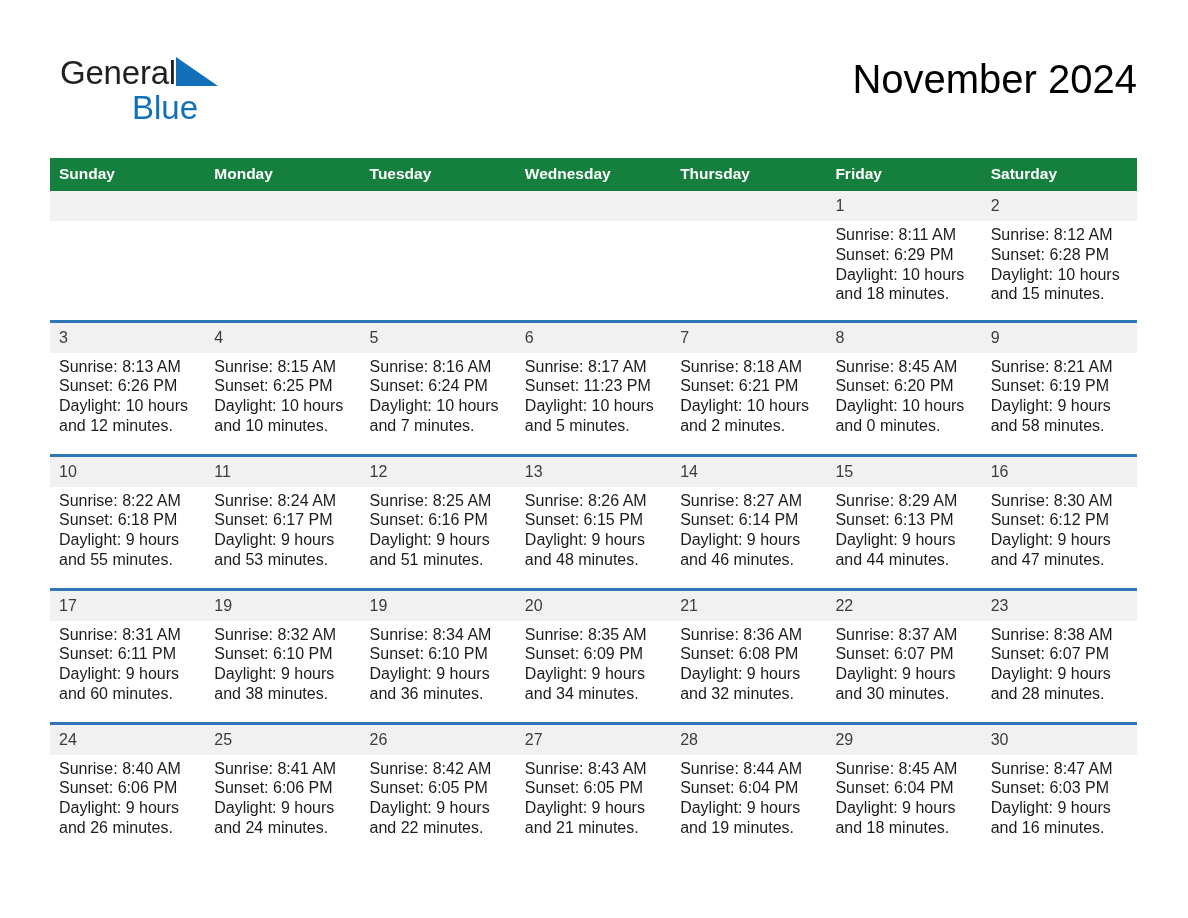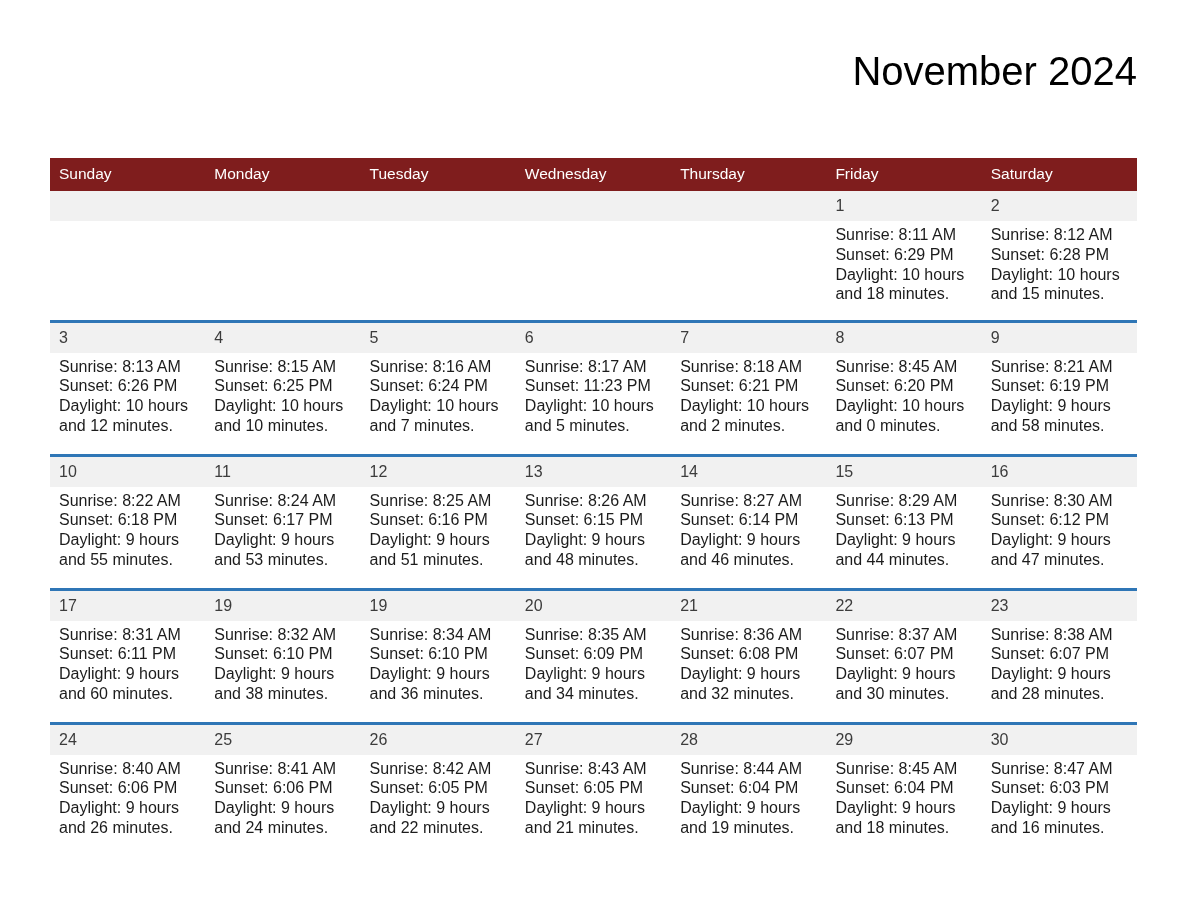--- a/index.html
+++ b/index.html
@@ -62,21 +62,21 @@
     padding-left: 72px;
     font-size: 33px;
     color: #1270b8;
     line-height: 40px;
     font-weight: 400;
   }
 
   .title-block {
     position: absolute;
     right: 0;
-    top: 0;
+    top: 8px;
     text-align: right;
   }
   .month-title {
     font-size: 40px;
     font-weight: 400;
     color: #000000;
     line-height: 54px;
     letter-spacing: 0px;
   }
   .location {
@@ -90,24 +90,24 @@
   
   .calendar {
     position: absolute;
     left: 50px;
     top: 158px;
     width: 1087px;
     border-collapse: collapse;
     table-layout: fixed;
   }
   .calendar th {
-    background: #7f1d1d;
+    background: #15803d;
     color: #ffffff;
     font-size: 15.5px;
-    font-weight: 400;
+    font-weight: 700;
     text-align: left;
     padding: 7px 0 8px 9px;
     height: 31px;
     vertical-align: middle;
   }
   .calendar td {
     width: 155.28px;
     vertical-align: top;
     padding: 0;
     border-top: 3px solid #2f76b6;
@@ -141,20 +141,26 @@
   .details .line { display: block; white-space: nowrap; }
   .details .wrapline { display: block; }
 </style>
 </head>
 <body>
 
 <div class="page">
 
   <div class="header">
 
+    <div class="logo">
+      <span class="logo-row1">
+        <span class="logo-general">General</span><span class="logo-triangle"></span>
+      </span>
+      <span class="logo-row2">Blue</span>
+    </div>
 
     <div class="title-block">
       <div class="month-title">November 2024</div>
     </div>
 
   </div>
 
   <table class="calendar">
     <thead>
       <tr>

